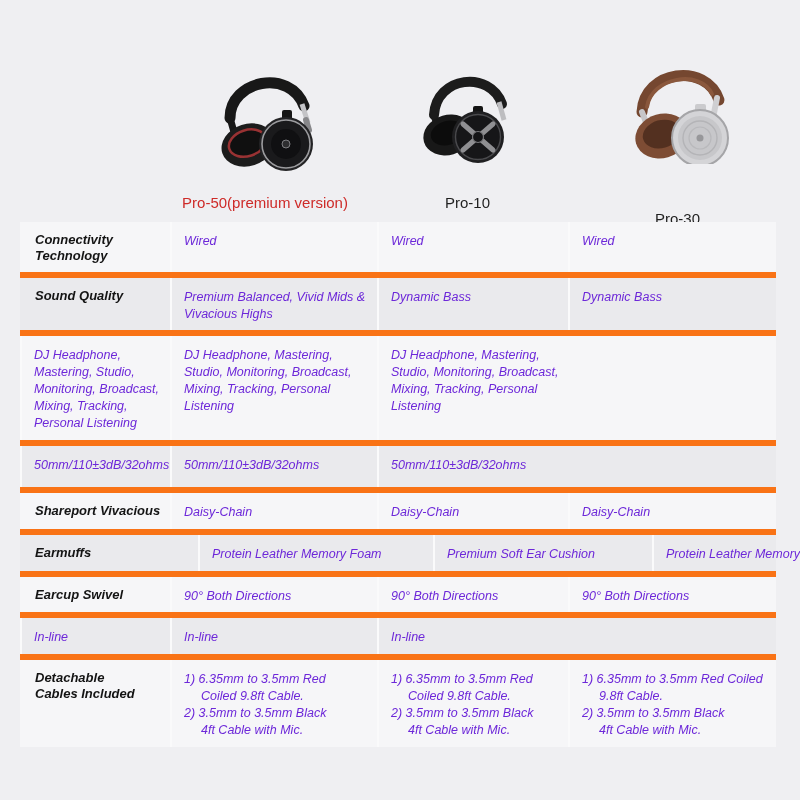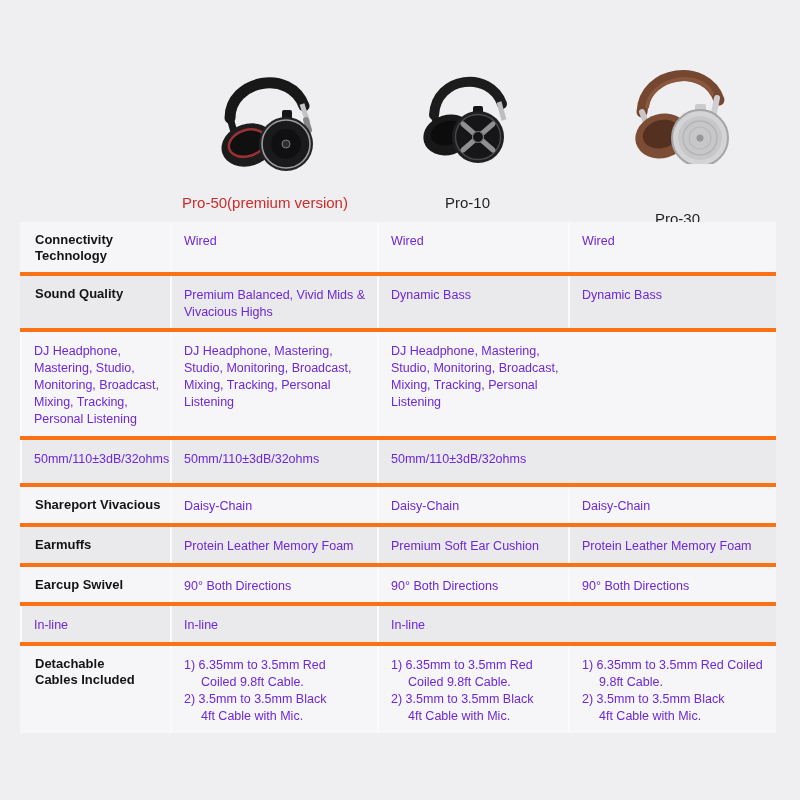--- a/index.html
+++ b/index.html
@@ -31,35 +31,36 @@
   .lbl1 { left: 158px; width: 214px; }
   .lbl2 { left: 410px; width: 115px; }
   .lbl3 { left: 620px; width: 115px; }
 
   
   .spec-table {
     position: absolute;
     left: 20px;
     top: 222px;
     width: 756px;
+    font-style: italic;
   }
   .spec-row {
     display: grid;
     grid-template-columns: 150px 207px 191px 208px;
   }
   .spec-row:nth-child(odd)  { background: #f6f6f8; }
   .spec-row:nth-child(even) { background: #eaeaed; }
-  .spec-row + .spec-row { border-top: 4px solid #f97316; }
+  .spec-row + .spec-row { border-top: 6px solid #f97316; }
 
   .row-0 { min-height: 46px; }
   .row-1 { min-height: 50px; }
   .row-2 { min-height: 85px; }
   .row-3 { min-height: 47px; }
   .row-4 { min-height: 38px; }
-  .row-5 { min-height: 39px; }
+  .row-5 { min-height: 39px; gap: 28px; }
   .row-6 { min-height: 35px; }
   .row-7 { min-height: 38px; }
   .row-8 { min-height: 88px; }
 
   .cell { overflow: hidden; }
   .label-cell {
     padding: 10px 2px 8px 15px;
     font-weight: bold;
     font-size: 13px;
     line-height: 1.22;

